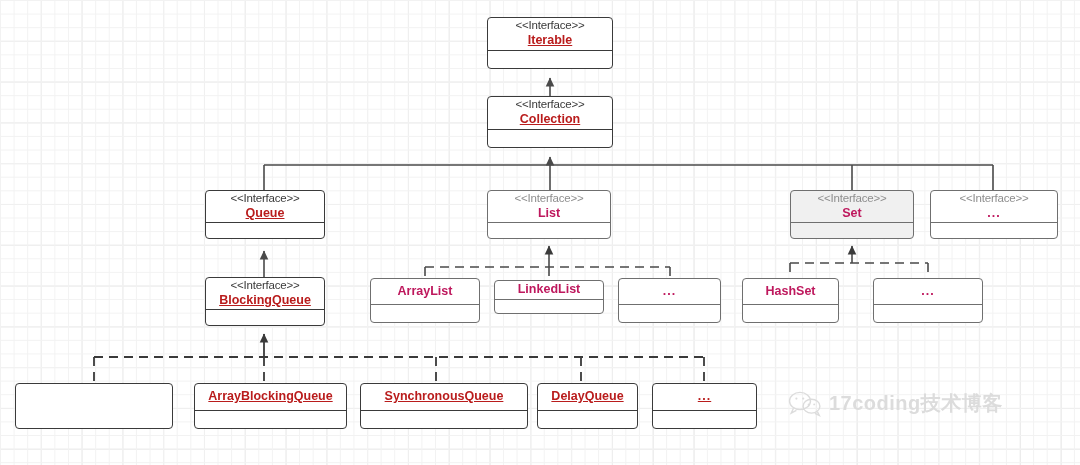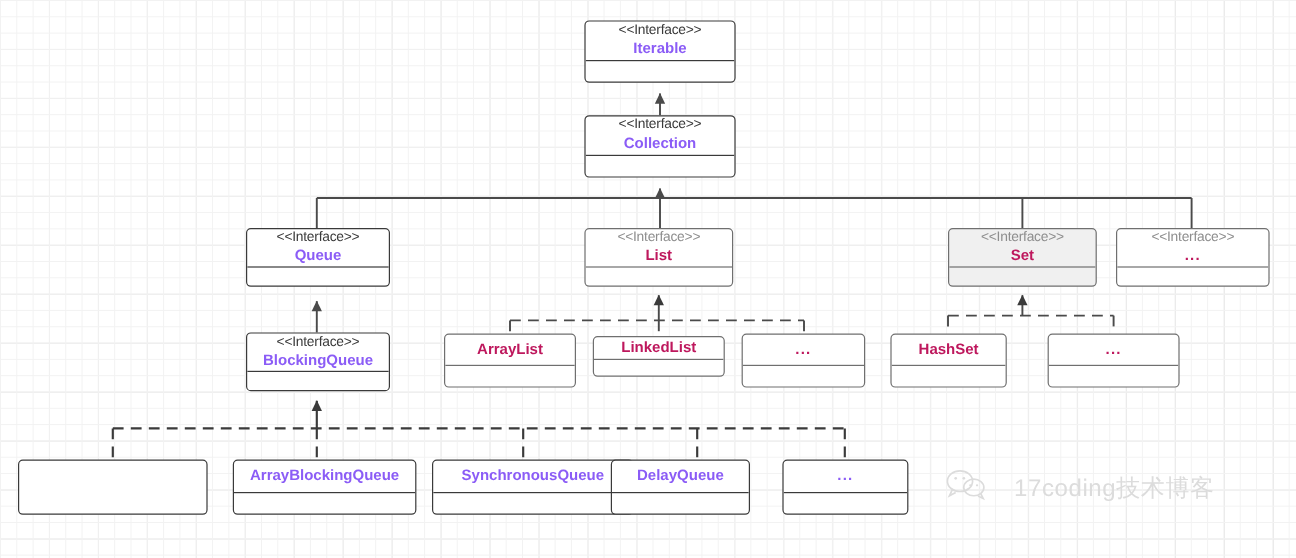--- a/index.html
+++ b/index.html
@@ -73,37 +73,38 @@
   .strong .stereo {
     color: #3a3a3a;
   }
   .cname {
     font-size: 12.5px;
     font-weight: bold;
     color: #be185d;
     white-space: nowrap;
   }
   .strong .cname {
-    color: #8b5cf6;
+    color: #b91c1c;
+    text-decoration: underline;
   }
   .cname.dots {
     font-size: 12.5px;
     letter-spacing: 1px;
   }
   .single .uml-head {
     justify-content: center;
   }
   #watermark {
     position: absolute;
     display: flex;
-    align-items: center;
-    gap: 23px;
+    gap: 7px;
     color: #dcdcdc;
     pointer-events: none;
     user-select: none;
+    font-weight: bold;
   }
   #watermark .wm-text {
     font-size: 20px;
     letter-spacing: 0.5px;
     white-space: nowrap;
     color: #dcdcdc;
   }
 </style>
 </head>
 <body>
@@ -262,21 +263,21 @@
     <div class="uml-body"></div>
   </div>
 
   <div class="uml-box strong single" style="left:360px; top:383px; width:168px; height:46px;">
     <div class="uml-head">
       <span class="cname">SynchronousQueue</span>
     </div>
     <div class="uml-body"></div>
   </div>
 
-  <div class="uml-box strong single" style="left:509px; top:383px; width:116px; height:46px;">
+  <div class="uml-box strong single" style="left:537px; top:383px; width:101px; height:46px;">
     <div class="uml-head">
       <span class="cname">DelayQueue</span>
     </div>
     <div class="uml-body"></div>
   </div>
 
   <div class="uml-box strong single" style="left:652px; top:383px; width:105px; height:46px;">
     <div class="uml-head">
       <span class="cname dots">...</span>
     </div>

